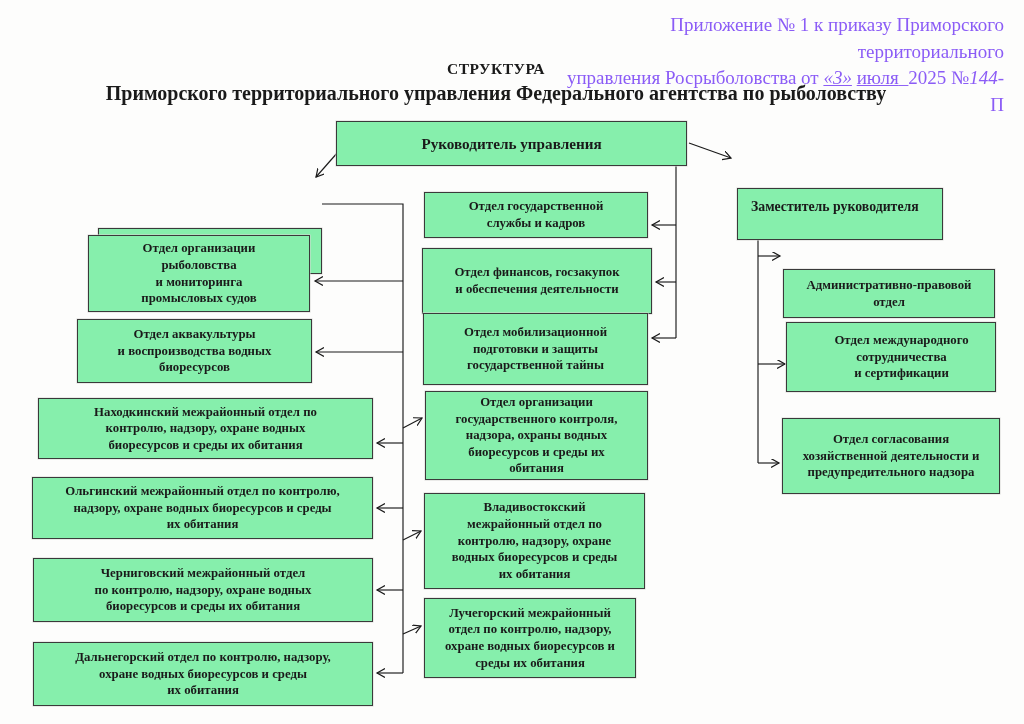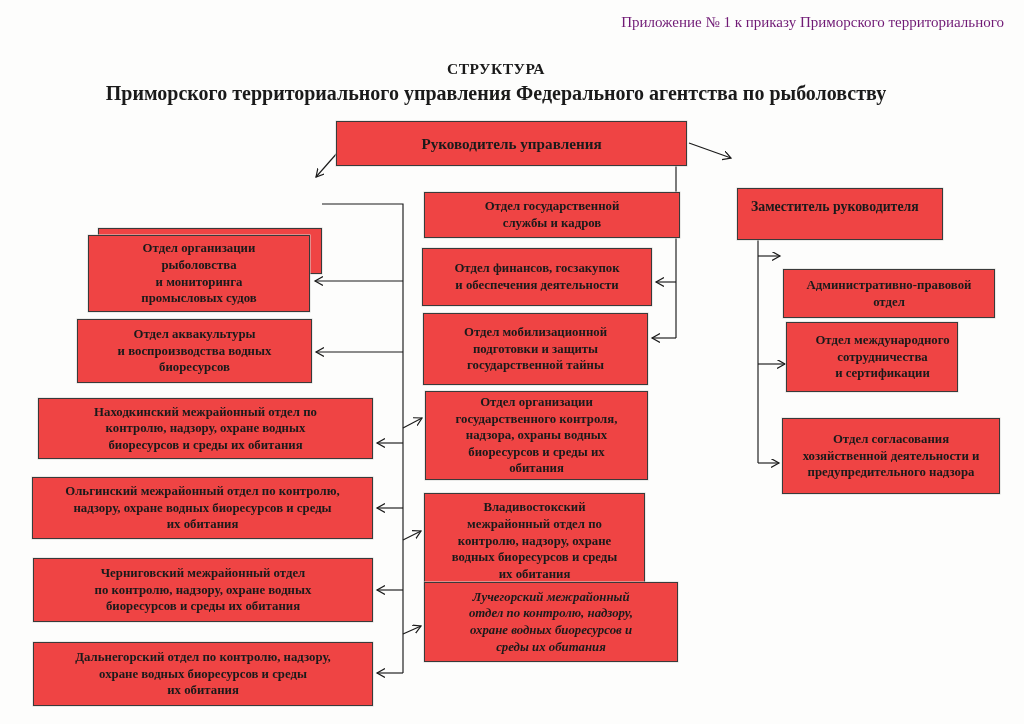--- a/index.html
+++ b/index.html
@@ -3,46 +3,47 @@
 <meta charset="utf-8">
 <style>
   html,body{margin:0;padding:0;}
   body{
     width:1024px;height:724px;position:relative;overflow:hidden;
     background:#fdfdfc;color:#1a1a1a;
     font-family:"Liberation Serif","DejaVu Serif",serif;
   }
   .annotation{
     position:absolute;top:12px;right:20px;width:440px;
-    text-align:right;font-size:15px;line-height:1.4;color:#701a75;
+    text-align:right;font-size:19px;line-height:1.4;color:#8b5cf6;
   }
   .hand{font-style:italic;}
   .uline{text-decoration:underline;}
   .title-block{position:absolute;top:60px;left:0;width:992px;text-align:center;}
   .title-line1{font-weight:bold;font-size:15.5px;letter-spacing:.5px;}
   .title-line2{font-weight:bold;font-size:20px;margin-top:4px;}
   .box{
     position:absolute;box-sizing:border-box;
-    border:1.4px solid #3a3a3a;background:#ef4444;
+    border:1.4px solid #3a3a3a;background:#86efac;
     display:flex;align-items:center;justify-content:center;
     text-align:center;font-weight:bold;font-size:12.8px;line-height:1.3;
     white-space:pre-line;z-index:2;padding:2px 6px;
     box-shadow:0 0 0 .5px #d8d8d4;
   }
   .box.big{font-size:15.2px;}
   .box.deputy{font-size:13.8px;margin-top:48px;}
   .box.top-left{align-items:flex-start;justify-content:flex-start;text-align:left;padding:9px 0 0 13px;}
   .box.top-center{align-items:flex-start;padding-top:9px;}
   svg.connectors{position:absolute;left:0;top:0;z-index:1;pointer-events:none;}
 </style>
 </head>
 <body>
 
 <div class="annotation">
   <div>Приложение № 1 к приказу Приморского территориального</div>
+  <div><span>управления Росрыболовства от </span><span class="uline hand">«3»</span><span> </span><span class="uline">июля</span><span>_2025 </span><span>№</span><span class="hand">144</span><span>- П</span></div>
 </div>
 
 <div class="title-block">
   <div class="title-line1">СТРУКТУРА</div>
   <div class="title-line2">Приморского территориального управления Федерального агентства по рыболовству</div>
 </div>
 
 <svg class="connectors" width="1024" height="724" viewBox="0 0 1024 724">
   <defs>
     <marker id="arr" markerWidth="12" markerHeight="12" refX="8" refY="4.5" orient="auto" markerUnits="userSpaceOnUse">
@@ -73,27 +74,27 @@
     <path d="M758,192 L758,463"></path>
     <path d="M758,256 L780,256" marker-end="url(#arr)"></path>
     <path d="M758,364 L785,364" marker-end="url(#arr)"></path>
     <path d="M758,463 L779,463" marker-end="url(#arr)"></path>
   </g>
 </svg>
 
 <div class="box big" style="left:336px;top:121px;width:351px;height:45px;">Руководитель управления</div>
 <div class="box deputy top-left" style="left:737px;top:140px;width:206px;height:52px;">Заместитель руководителя</div>
 <div class="box deputy top-center" style="left:98px;top:180px;width:224px;height:46px;">Заместитель руководителя</div>
-<div class="box" style="left:424px;top:192px;width:256px;height:46px;">Отдел государственной
+<div class="box" style="left:424px;top:192px;width:224px;height:46px;">Отдел государственной
 службы и кадров</div>
 <div class="box" style="left:88px;top:235px;width:222px;height:77px;">Отдел организации
 рыболовства
 и мониторинга
 промысловых судов</div>
-<div class="box" style="left:422px;top:248px;width:230px;height:58px;">Отдел финансов, госзакупок
+<div class="box" style="left:422px;top:248px;width:230px;height:66px;">Отдел финансов, госзакупок
 и обеспечения деятельности</div>
 <div class="box" style="left:77px;top:319px;width:235px;height:64px;">Отдел аквакультуры
 и воспроизводства водных
 биоресурсов</div>
 <div class="box" style="left:423px;top:313px;width:225px;height:72px;">Отдел мобилизационной
 подготовки и защиты
 государственной тайны</div>
 <div class="box" style="left:38px;top:398px;width:335px;height:61px;">Находкинский межрайонный отдел по
 контролю, надзору, охране водных
 биоресурсов и среды их обитания</div>
@@ -106,27 +107,27 @@
 надзору, охране водных биоресурсов и среды
 их обитания</div>
 <div class="box" style="left:424px;top:493px;width:221px;height:96px;">Владивостокский
 межрайонный отдел по
 контролю, надзору, охране
 водных биоресурсов и среды
 их обитания</div>
 <div class="box" style="left:33px;top:558px;width:340px;height:64px;">Черниговский межрайонный отдел
 по контролю, надзору, охране водных
 биоресурсов и среды их обитания</div>
-<div class="box" style="left:424px;top:582px;width:254px;height:80px;font-style:italic;">Лучегорский межрайонный
+<div class="box" style="left:424px;top:598px;width:212px;height:80px;">Лучегорский межрайонный
 отдел по контролю, надзору,
 охране водных биоресурсов и
 среды их обитания</div>
 <div class="box" style="left:33px;top:642px;width:340px;height:64px;">Дальнегорский отдел по контролю, надзору,
 охране водных биоресурсов и среды
 их обитания</div>
 <div class="box" style="left:783px;top:229px;width:212px;height:49px;margin-top:40px;">Административно-правовой
 отдел</div>
-<div class="box" style="left:786px;top:322px;width:172px;height:70px;padding-left:27px;">Отдел международного
+<div class="box" style="left:786px;top:322px;width:210px;height:70px;padding-left:27px;">Отдел международного
 сотрудничества
 и сертификации</div>
 <div class="box" style="left:782px;top:418px;width:218px;height:76px;">Отдел согласования
 хозяйственной деятельности и
 предупредительного надзора</div>
 
 </body></html>

